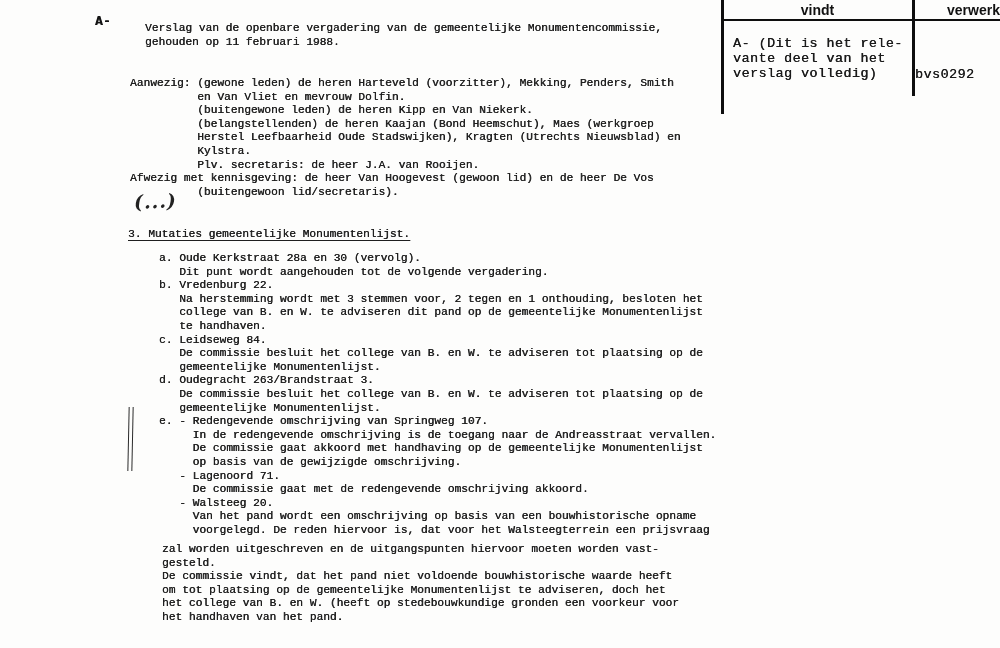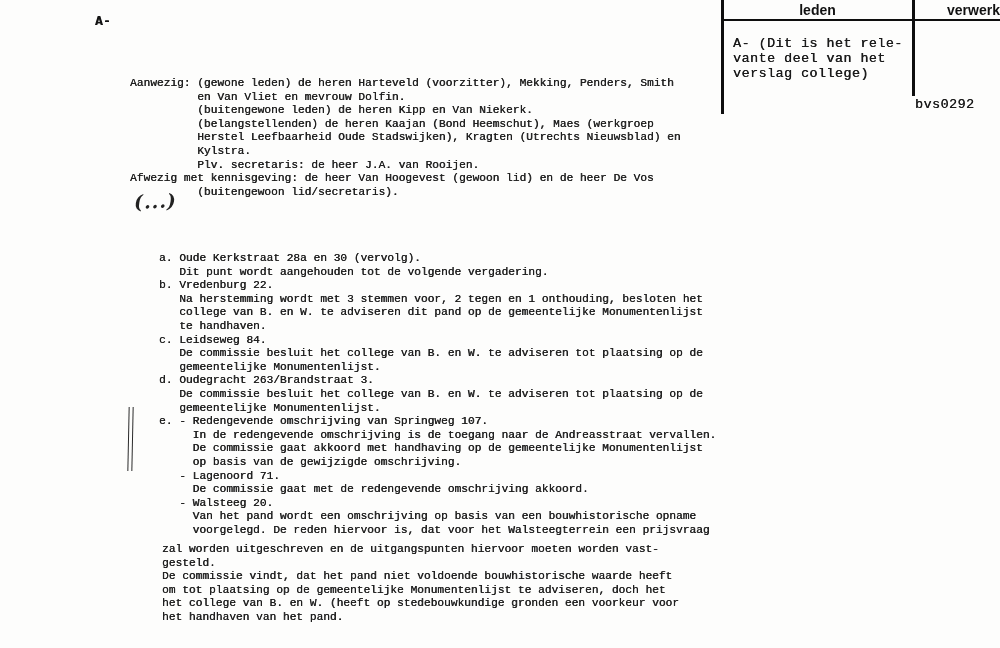--- a/index.html
+++ b/index.html
@@ -90,43 +90,45 @@
     text-shadow: 0.35px 0 0 currentColor;
   }
   .tbl-cell-verwerkt {
     position: absolute;
     left: 915px; top: 67px;
     font-family: "Liberation Mono", "DejaVu Sans Mono", monospace;
     font-size: 13.4px;
     letter-spacing: 0.45px;
     color: #1b1b1b;
     text-shadow: 0.35px 0 0 currentColor;
-    margin-top: 30px;
   }
 </style>
 </head>
 <body>
 
 <div class="page">
 
   <div class="margin-label">A-</div>
 
+  <pre class="txt intro">Verslag van de openbare vergadering van de gemeentelijke Monumentencommissie,
+gehouden op 11 februari 1988.</pre>
 
   <pre class="txt attendance">Aanwezig: (gewone leden) de heren Harteveld (voorzitter), Mekking, Penders, Smith
           en Van Vliet en mevrouw Dolfin.
           (buitengewone leden) de heren Kipp en Van Niekerk.
           (belangstellenden) de heren Kaajan (Bond Heemschut), Maes (werkgroep
           Herstel Leefbaarheid Oude Stadswijken), Kragten (Utrechts Nieuwsblad) en
           Kylstra.
           Plv. secretaris: de heer J.A. van Rooijen.
 Afwezig met kennisgeving: de heer Van Hoogevest (gewoon lid) en de heer De Vos
           (buitengewoon lid/secretaris).</pre>
 
   <div class="ellipsis-mark">(...)</div>
 
+  <pre class="txt heading">3. Mutaties gemeentelijke Monumentenlijst.</pre>
 
   <pre class="txt mutations">a. Oude Kerkstraat 28a en 30 (vervolg).
    Dit punt wordt aangehouden tot de volgende vergadering.
 b. Vredenburg 22.
    Na herstemming wordt met 3 stemmen voor, 2 tegen en 1 onthouding, besloten het
    college van B. en W. te adviseren dit pand op de gemeentelijke Monumentenlijst
    te handhaven.
 c. Leidseweg 84.
    De commissie besluit het college van B. en W. te adviseren tot plaatsing op de
    gemeentelijke Monumentenlijst.
@@ -150,24 +152,24 @@
 het college van B. en W. (heeft op stedebouwkundige gronden een voorkeur voor
 het handhaven van het pand.</pre>
 
   <div class="margin-mark"></div>
 
   <div>
     <div class="tbl-vline-left"></div>
     <div class="tbl-vline-mid"></div>
     <div class="tbl-hline"></div>
 
-    <div class="tbl-header tbl-header-bron">leden</div>
+    <div class="tbl-header tbl-header-bron">vindt</div>
 
     <div class="tbl-header tbl-header-verwerkt">verwerkt</div>
 
     <pre class="tbl-cell-bron">A- (Dit is het rele-
 vante deel van het
-verslag college)</pre>
+verslag volledig)</pre>
 
     <div class="tbl-cell-verwerkt">bvs0292</div>
   </div>
 
 </div>
 
 </body></html>

